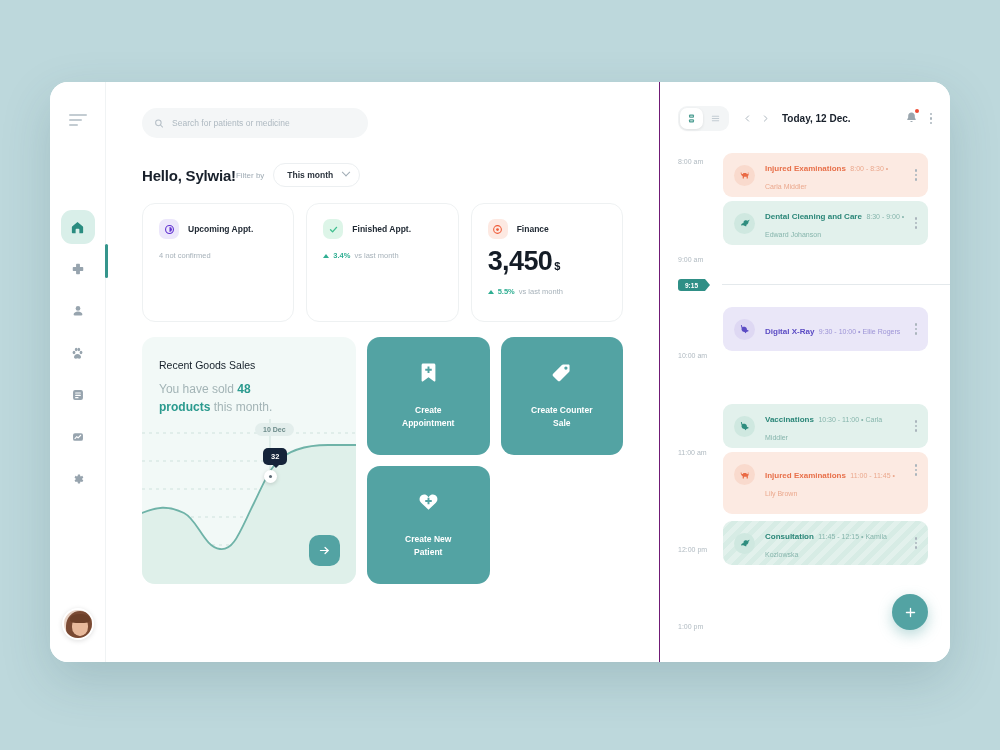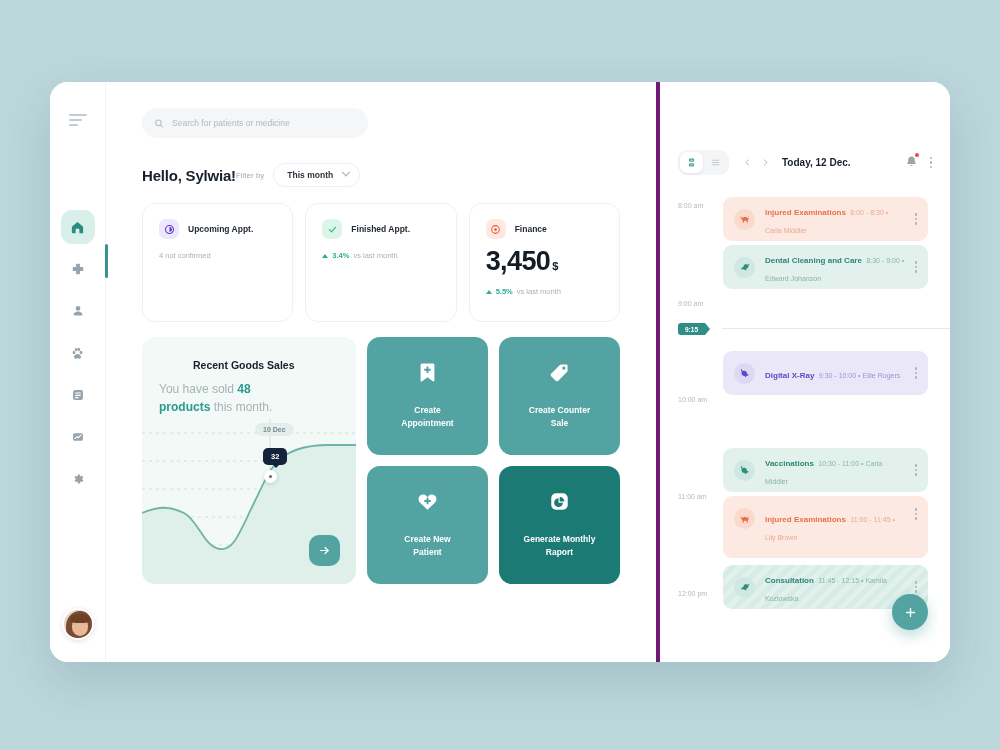--- a/index.html
+++ b/index.html
@@ -64,21 +64,21 @@
   #avatar .hair{position:absolute;left:2px;top:1px;width:28px;height:30px;border-radius:50% 50% 42% 42%;background:#7a4a33;}
   #avatar .face{position:absolute;left:8px;top:7px;width:16px;height:19px;border-radius:48%;background:#e8b99b;}
   #avatar .fringe{position:absolute;left:6px;top:4px;width:20px;height:9px;border-radius:50% 50% 30% 30%;background:#6d4029;}
 
   
   #main{
     flex:1 1 auto;
     position:relative;
     padding:26px 36px 0 36px;
     min-width:0;
-    border-right:4px solid #701a75;
+    border-right:1px solid #701a75;
   }
   #active-indicator{
     position:absolute;left:-1px;top:162px;width:3px;height:34px;
     background:#35958c;border-radius:3px;
   }
 
   
   #search-bar{
     width:226px;height:30px;
     background:#f4f6f7;border-radius:15px;
@@ -123,21 +123,21 @@
   .tri{ width:0;height:0;border-left:3px solid transparent;border-right:3px solid transparent;border-bottom:4px solid #2fae92;}
 
   
   #lower-row{ margin-top:15px; display:flex; gap:11px; }
 
   
   #sales-card{
     width:214px;flex:0 0 214px;height:247px;
     background:#f2f9f7;border-radius:13px;position:relative;overflow:hidden;
   }
-  #sales-title{ position:absolute;left:17px;top:22px;font-size:10.5px;font-weight:bold;color:#16202a;margin-left:34px;}
+  #sales-title{ position:absolute;left:17px;top:22px;font-size:10.5px;font-weight:normal;color:#16202a;}
   #sales-sub{ position:absolute;left:17px;top:43px;width:135px;font-size:12px;line-height:1.5;color:#a3b4b6;}
   #sales-sub b{ color:#2a9a8e; }
   #chart-svg{ position:absolute;left:0;bottom:0;width:214px;height:165px;}
   #date-pill{
     position:absolute;left:113px;top:86px;
     background:#e3eeec;border-radius:9px;padding:3px 8px;
     font-size:7px;font-weight:bold;color:#6c8b8a;
   }
   #value-tip{
     position:absolute;left:121px;top:111px;
@@ -168,21 +168,21 @@
   }
   .tile.dark{ background:#1b7b74; }
   .tile-label{ font-size:8.5px;font-weight:bold;color:#fff;text-align:center;line-height:1.45;}
 
   
   #right-panel{
     width:290px;flex:0 0 290px;
     background:#fff;position:relative;
     padding:24px 18px 0 18px;
   }
-  #rp-header{ display:flex;align-items:center;gap:10px;margin-top:44px; }
+  #rp-header{ display:flex;align-items:center;gap:10px; }
   #view-toggle{
     background:#f3f5f6;border-radius:9px;height:25px;display:flex;align-items:center;padding:0 2px;gap:1px;
   }
   .vt-btn{ width:23px;height:21px;border-radius:7px;display:flex;align-items:center;justify-content:center;cursor:pointer;}
   .vt-btn.active{ background:#fff; box-shadow:0 1px 3px rgba(0,0,0,.09); }
   #rp-nav{ display:flex;align-items:center;gap:9px;margin-left:4px;}
   .arrowbtn{ cursor:pointer; display:flex; }
   #rp-date{ font-size:10px;font-weight:bold;color:#18202b;margin-left:2px;}
   #rp-actions{ margin-left:auto;display:flex;align-items:center;gap:12px;}
   #bell{ position:relative; cursor:pointer; }
@@ -437,28 +437,20 @@
         </div>
 
         <div class="tile">
           <svg width="23" height="23" viewBox="0 0 24 24" fill="#fff">
               <path d="M12 20.6 4.3 13.4C2 11.2 2.2 7.4 4.8 5.6c2.1-1.5 5-1 6.4 1l.8 1.1.8-1.1c1.4-2 4.3-2.5 6.4-1 2.6 1.8 2.8 5.6.5 7.8L12 20.6z"></path>
               <path d="M11 8.1h2v2.4h2.4v2H13v2.4h-2v-2.4H8.6v-2H11z" fill="#53a3a3"></path>
             </svg>
           <div class="tile-label">Create New<br>Patient</div>
         </div>
 
-        <div class="tile dark">
-          <svg width="23" height="23" viewBox="0 0 24 24" fill="#fff">
-              <rect x="3.4" y="3.4" width="17.2" height="17.2" rx="5"></rect>
-              <path d="M12.2 7.2v4.9h4.9c0-2.7-2.2-4.9-4.9-4.9z" fill="#1b7b74"></path>
-              <path d="M11 8.6a4.6 4.6 0 1 0 4.6 4.6h-4.6z" fill="#1b7b74"></path>
-            </svg>
-          <div class="tile-label">Generate Monthly<br>Raport</div>
-        </div>
       </div>
     </div>
   </section>
 
   <aside id="right-panel">
 
     <div id="rp-header">
       <div id="view-toggle">
         <div class="vt-btn active">
           <svg width="11" height="11" viewBox="0 0 24 24" fill="#4d9e93">

